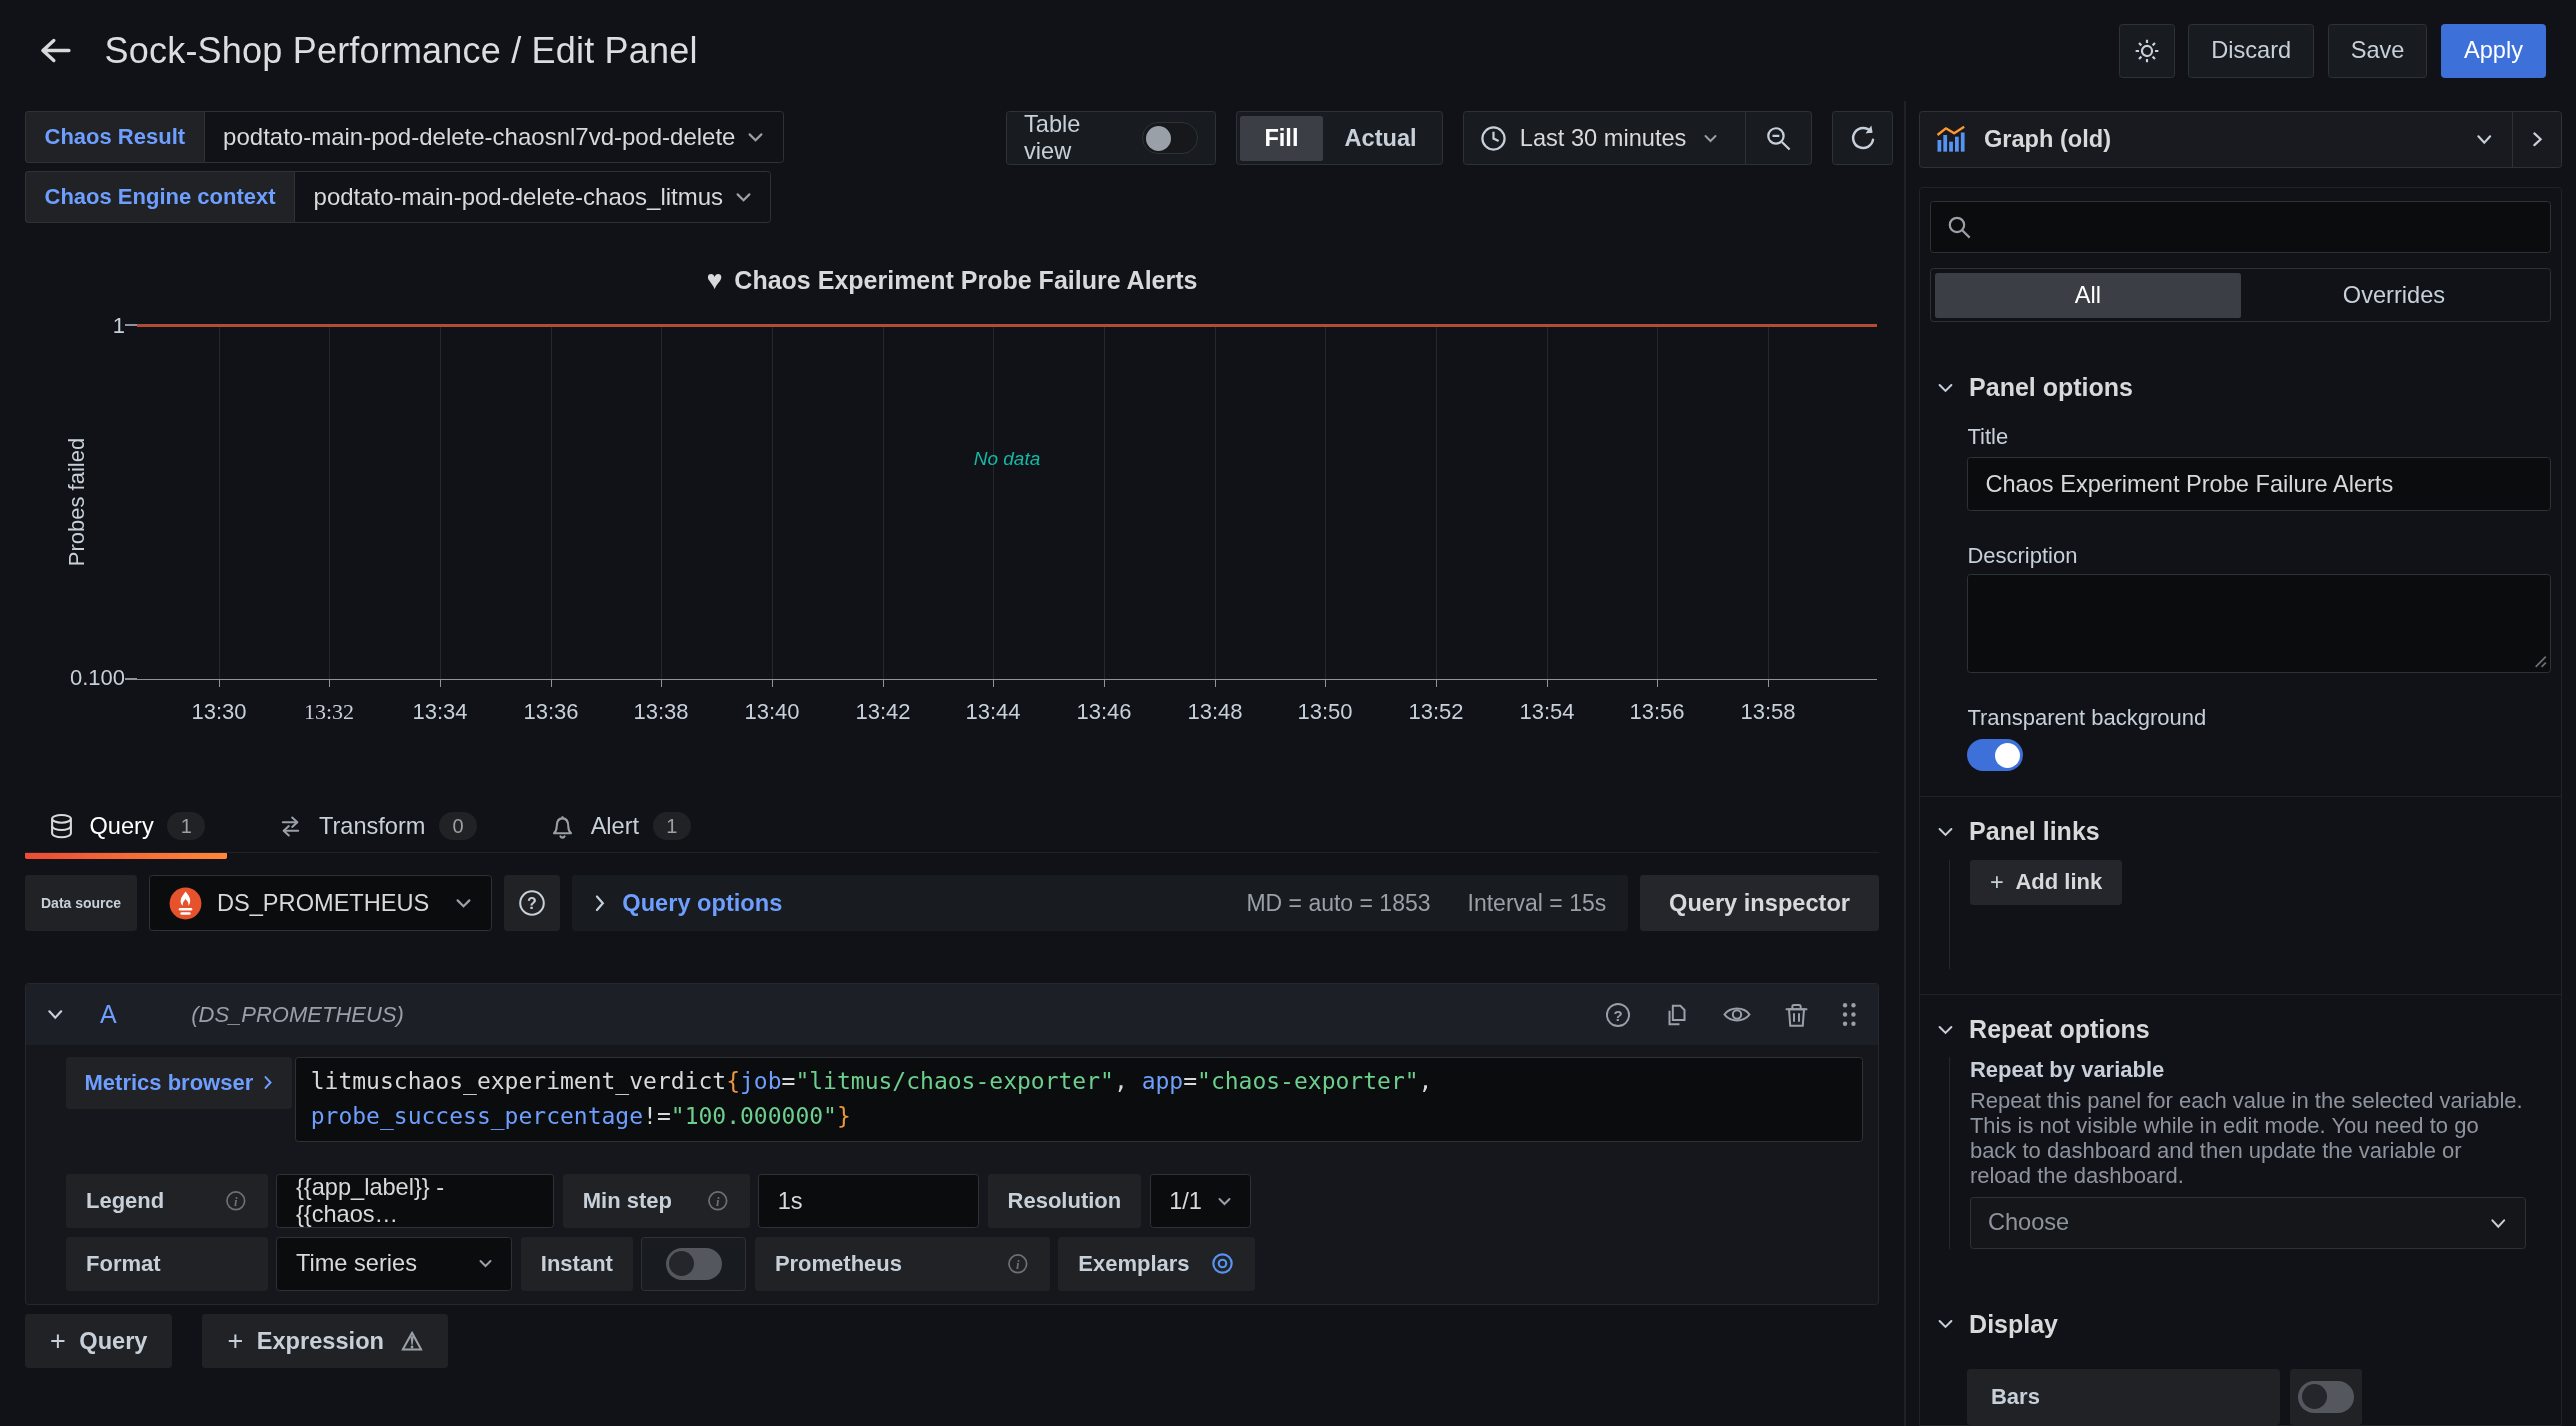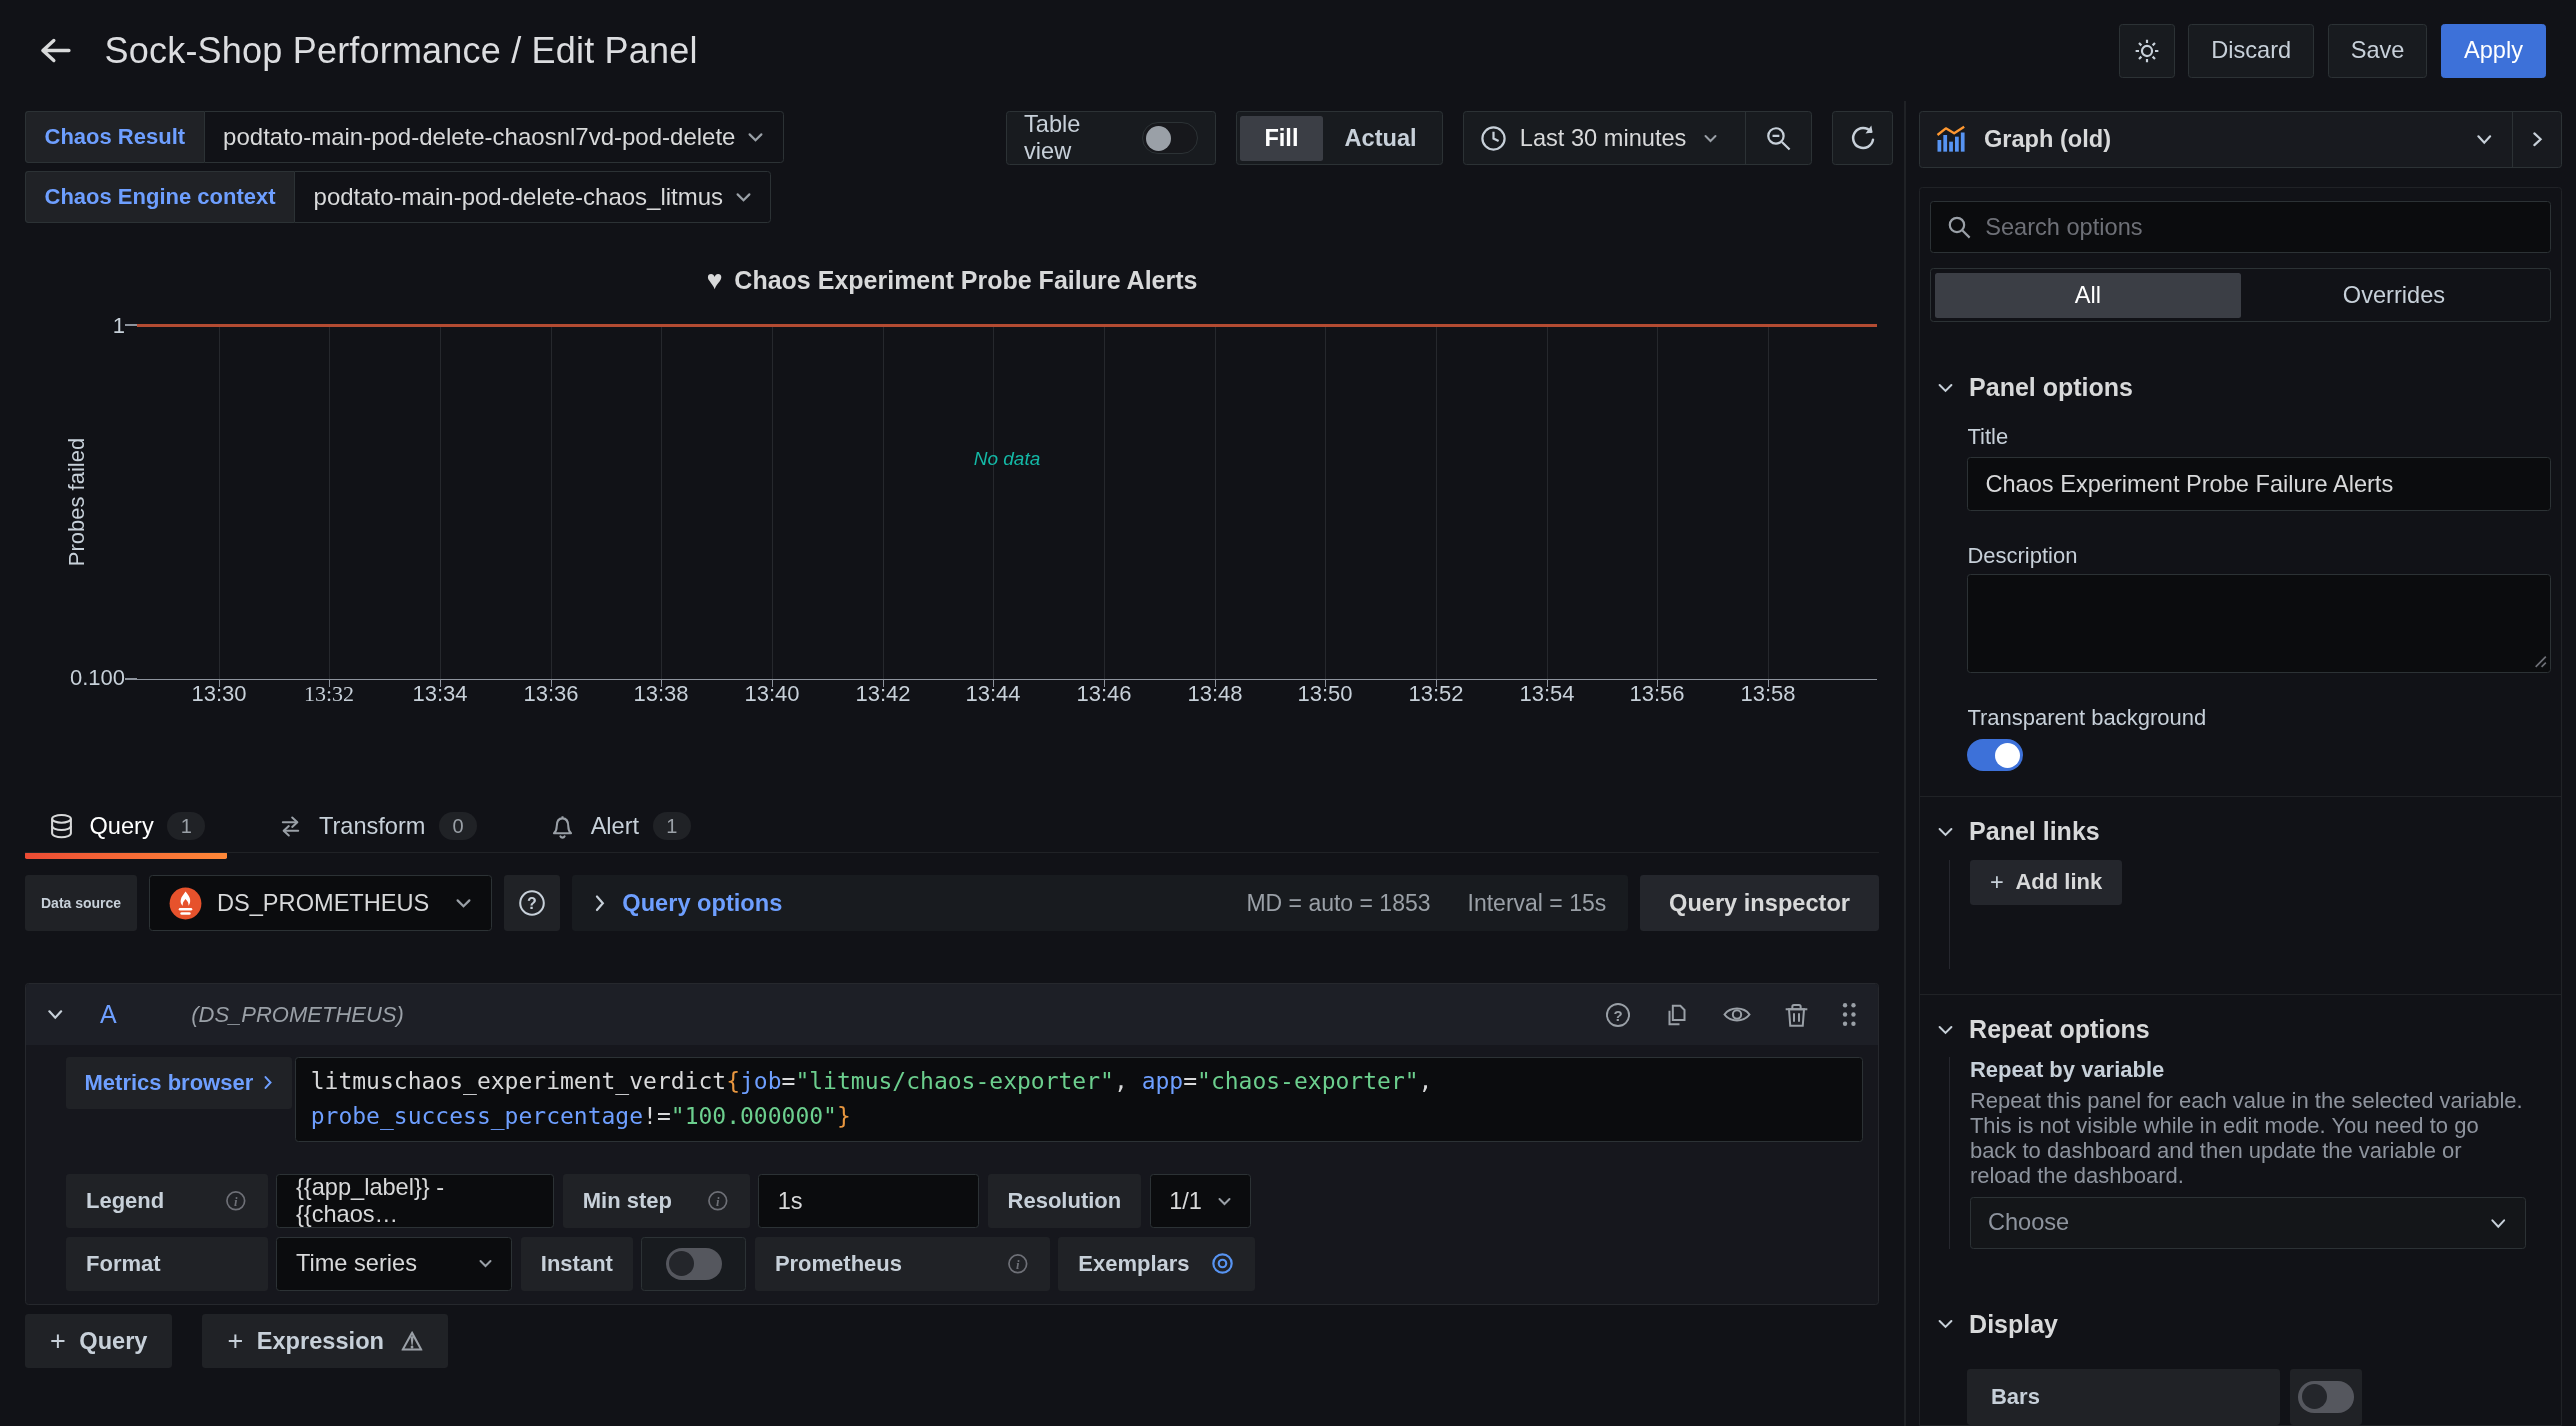--- a/index.html
+++ b/index.html
@@ -40,21 +40,21 @@
   .chart-title { display:flex; justify-content:center; align-items:center; gap:11.8px; margin-top:22px; font-size:25px; font-weight:700; color:#d8d9da; }
   .heart { font-size:27px; color:#d8d9da; line-height:1; }
   .plot { position:absolute; left:112px; top:80px; width:1740px; height:356px; border-bottom:1.7px solid #8e949e; }
   .threshold { position:absolute; left:0; right:0; top:0; height:3.4px; background:#b34b32; z-index:2; }
   .gridline { position:absolute; top:0; bottom:0; width:0.8px; background:#26282d; }
   .tickstub { position:absolute; top:100%; height:8.4px; width:0.8px; background:#8e949e; }
   .ystub { position:absolute; left:-11.8px; width:11.8px; height:1.7px; background:#8e949e; }
   .ytick { position:absolute; right:1757px; transform:translateY(-50%); font-size:22px; color:#c7d0d9; white-space:nowrap; }
   .ylabel { position:absolute; left:-101px; top:50%; transform:translate(0,-50%) rotate(-90deg); transform-origin:center; font-size:22px; color:#c7d0d9; width:202px; text-align:center; left:-49px; }
   .no-data { position:absolute; left:50%; top:38%; transform:translate(-50%,-50%); font-size:19px; color:#14b8a6;font-style:italic; }
-  .x-axis-labels { position:absolute; left:112px; top:437px; width:1740px; height:34px; }
+  .x-axis-labels { position:absolute; left:112px; top:455px; width:1740px; height:34px; }
   .x-tick { position:absolute; transform:translateX(-50%); font-size:22px; color:#c7d0d9; top:0; }
 
   
   .tabs { position:absolute; left:25px; top:699px; height:52px; display:flex; gap:27px; }
   .tab { position:relative; display:flex; align-items:center; gap:13.5px; padding:0 22px; cursor:pointer; font-size:23.6px; color:#c7d0d9; }
   .tab .tab-label { font-weight:500; }
   .tab.active .tab-label { color:#ffffff; }
   .tab.active::after { content:""; position:absolute; left:0; right:0; bottom:-6.7px; height:6.7px; border-radius:1.7px; background:linear-gradient(90deg,#ec4b34,#ff8838); }
   .badge { background:#202226; border-radius:17px; padding:2.5px 13.5px; font-size:20px; color:#9aa0a7; }
   .tabs-divider { position:absolute; left:25px; top:751px; width:1854px; height:0.8px; background:#202226; }
@@ -563,21 +563,20 @@
 
     <div class="options-pane">
 
       <div class="search-box">
         <span class="ico">
           <svg width="27" height="27" viewBox="0 0 32 32" fill="none" stroke="#9aa0a7" stroke-width="2.6">
               <circle cx="13" cy="13" r="8.5"></circle>
               <path d="M19.5 19.5 L28 28"></path>
             </svg>
         </span>
-        <input type="text" placeholder="Search options" style="">
       </div>
 
       <div class="opt-tabs">
         <div class="opt-tab active">All</div>
         <div class="opt-tab">Overrides</div>
       </div>
 
       
       <div class="section-h">
         <span class="ico">

